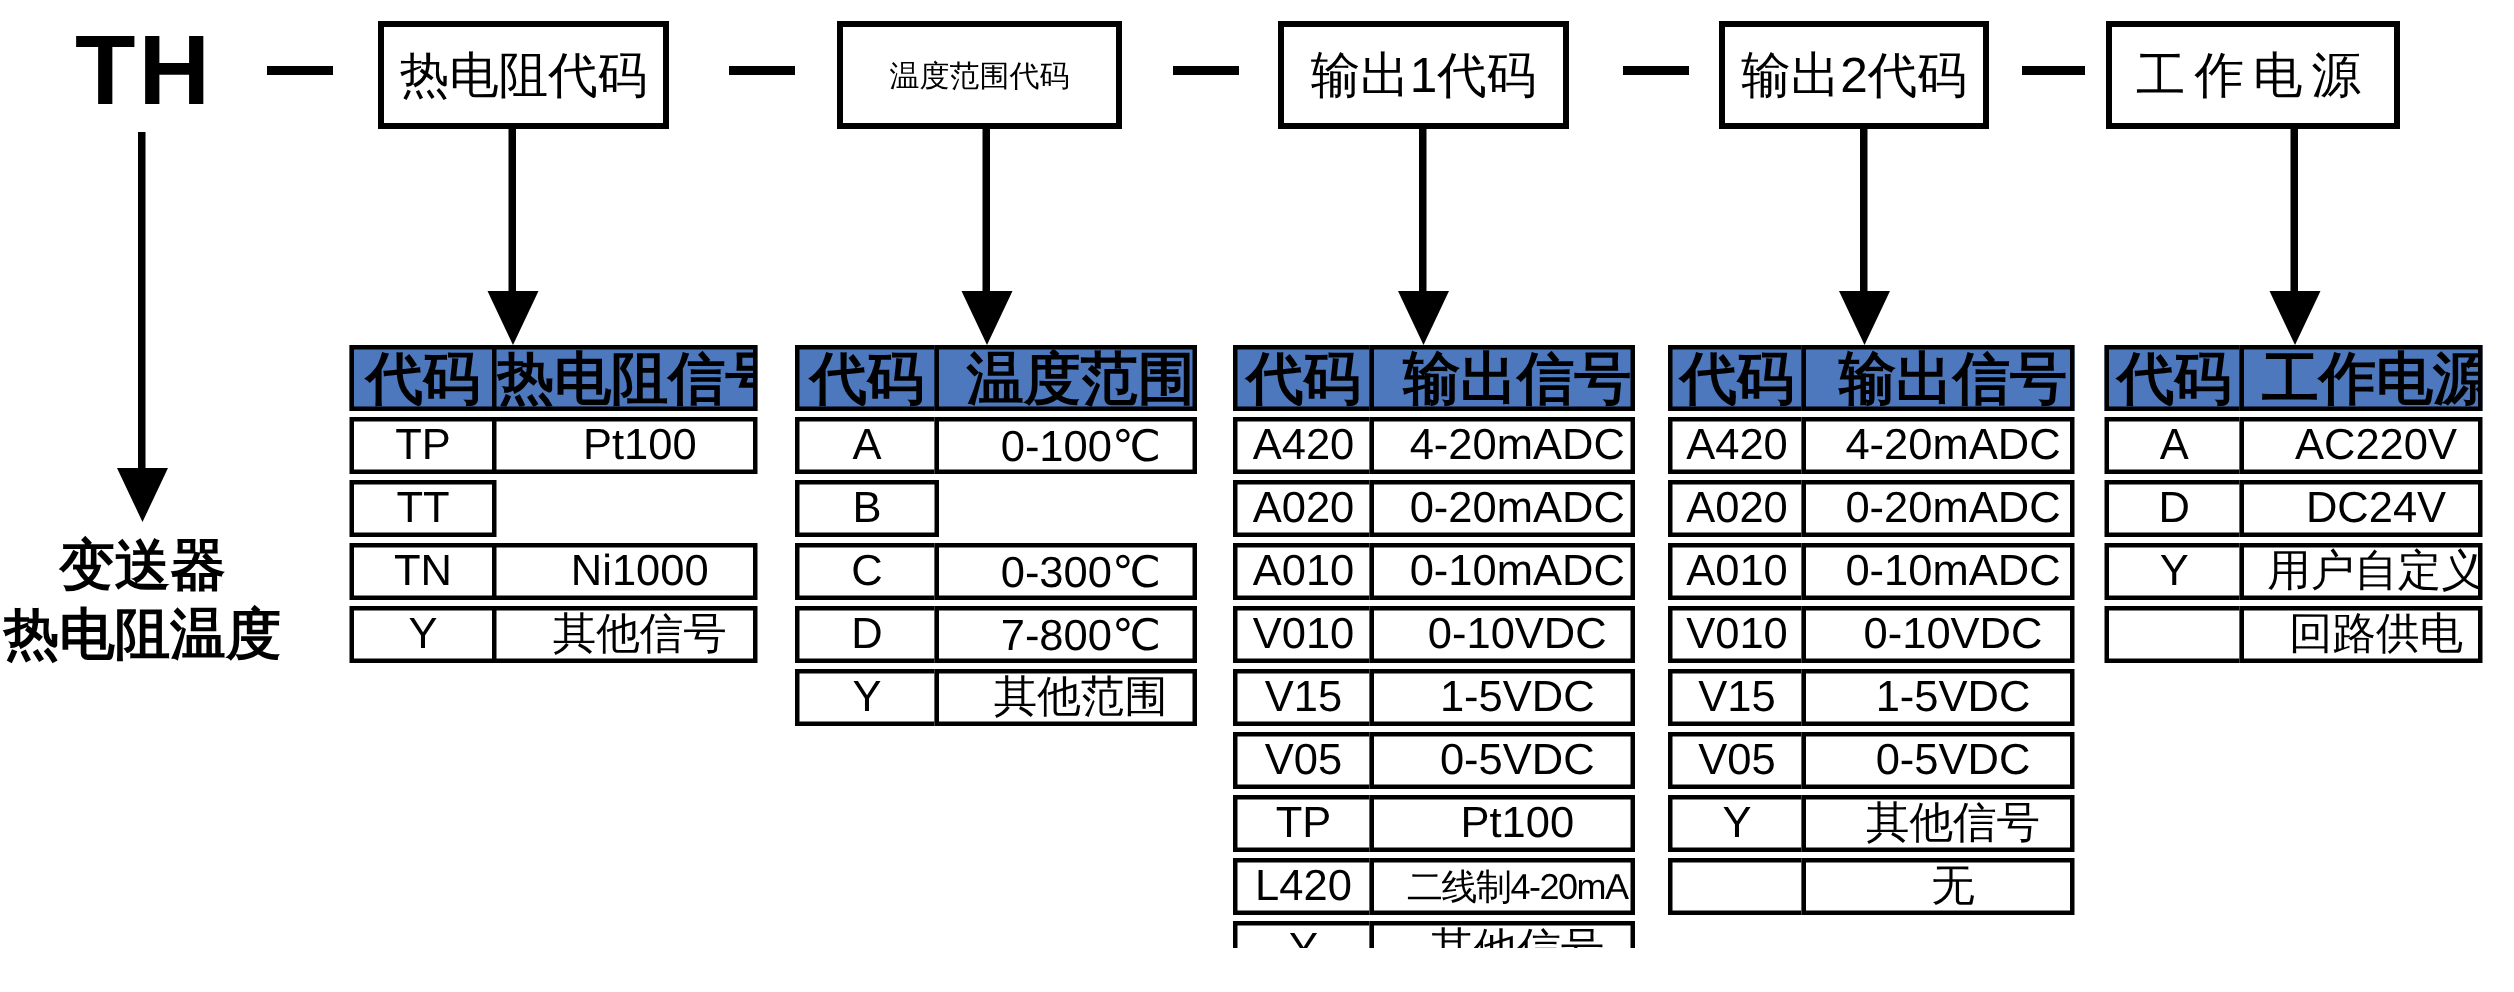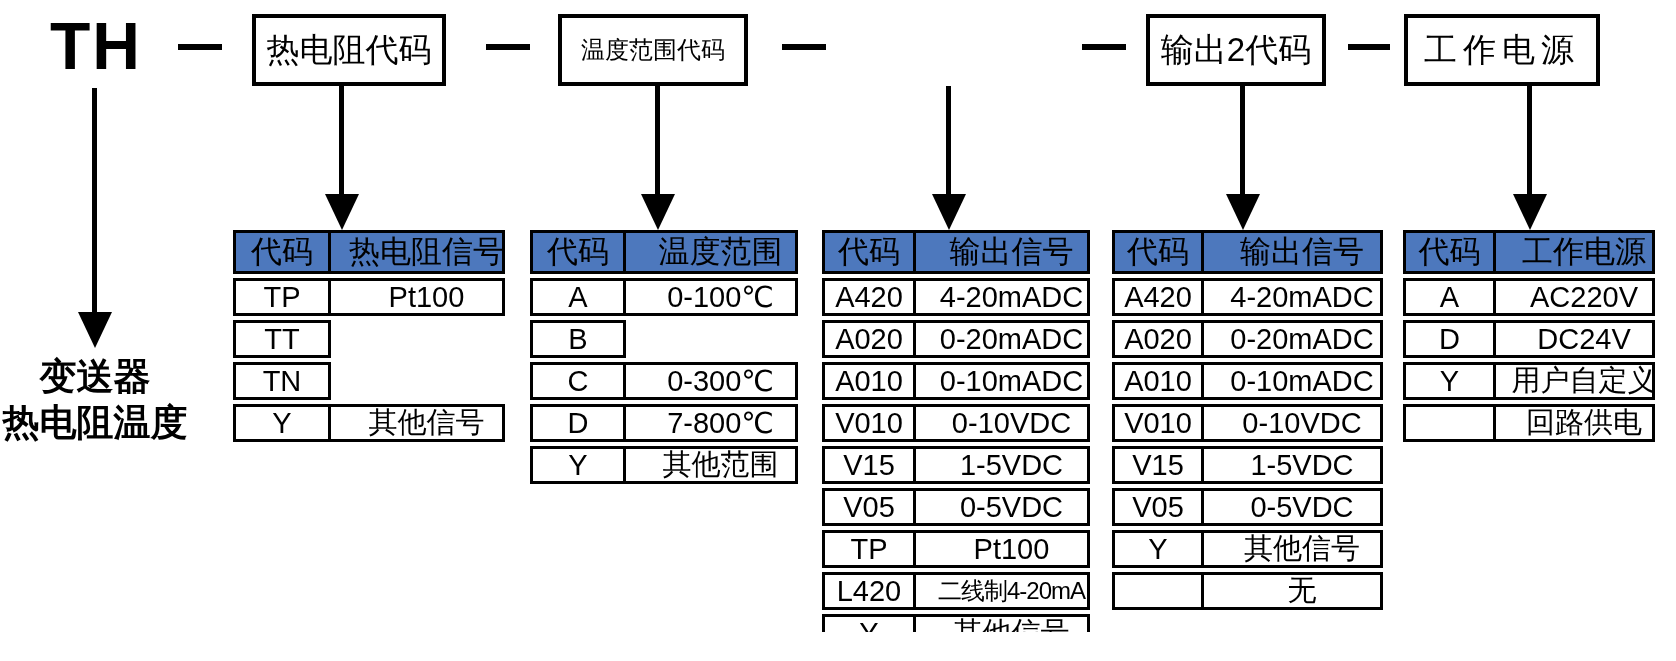--- a/index.html
+++ b/index.html
@@ -33,37 +33,38 @@
     font-size:37px;line-height:46px;font-weight:bold;
   }
   
   .ptable{position:absolute;top:230px;}
   .trow{display:flex;margin-bottom:4px;}
   .tcell{
     box-sizing:content-box;border:3px solid var(--ink);background:#fff;
     height:32px;display:flex;align-items:center;justify-content:center;
     font-size:29px;white-space:nowrap;overflow:hidden;
   }
-  .thead .tcell{background:var(--hdr);font-weight:normal;height:38px;font-size:31px;}
+  .thead .tcell{background:var(--hdr);font-weight:bold;height:38px;font-size:38px;}
   .c1{flex:none;width:var(--c1);}
   .c2{flex:1;margin-left:-3px;padding-left:20px;}
   .tight{font-size:24px;letter-spacing:-1px;}
 </style>
 </head>
 <body>
 
 <div class="canvas">
 
   <div class="th">TH</div>
 
   <div class="dash" style="left:178px;width:44px;"></div>
   <div class="fbox" style="left:252px;width:186px;">热电阻代码</div>
   <div class="dash" style="left:486px;width:44px;"></div>
-  <div class="fbox" style="left:558px;width:182px;font-size:24px;">温度范围代码</div>
+  <div class="fbox" style="left:558px;width:182px;font-size:20px;">温度范围代码</div>
   <div class="dash" style="left:782px;width:44px;"></div>
+  <div class="fbox" style="left:852px;width:186px;">输出1代码</div>
   <div class="dash" style="left:1082px;width:44px;"></div>
   <div class="fbox" style="left:1146px;width:172px;">输出2代码</div>
   <div class="dash" style="left:1348px;width:42px;"></div>
   <div class="fbox" style="left:1404px;width:188px;letter-spacing:6px;">工作电源</div>
 
   <div class="arrow" style="left:78px;top:88px;height:260px;">
     <div class="shaft" style="height:226px;"></div>
     <div class="head" style="top:224px;"></div>
   </div>
 
@@ -100,20 +101,21 @@
       </div>
       <div class="trow">
         <div class="tcell c1">TP</div>
         <div class="tcell c2">Pt100</div>
       </div>
       <div class="trow">
         <div class="tcell c1">TT</div>
       </div>
       <div class="trow">
         <div class="tcell c1">TN</div>
+        <div class="tcell c2">Ni1000</div>
       </div>
       <div class="trow">
         <div class="tcell c1">Y</div>
         <div class="tcell c2">其他信号</div>
       </div>
     </div>
   <div class="ptable" style="left:530px;width:268px;--c1:90px;">
       <div class="trow thead">
         <div class="tcell c1">代码</div>
         <div class="tcell c2">温度范围</div>

